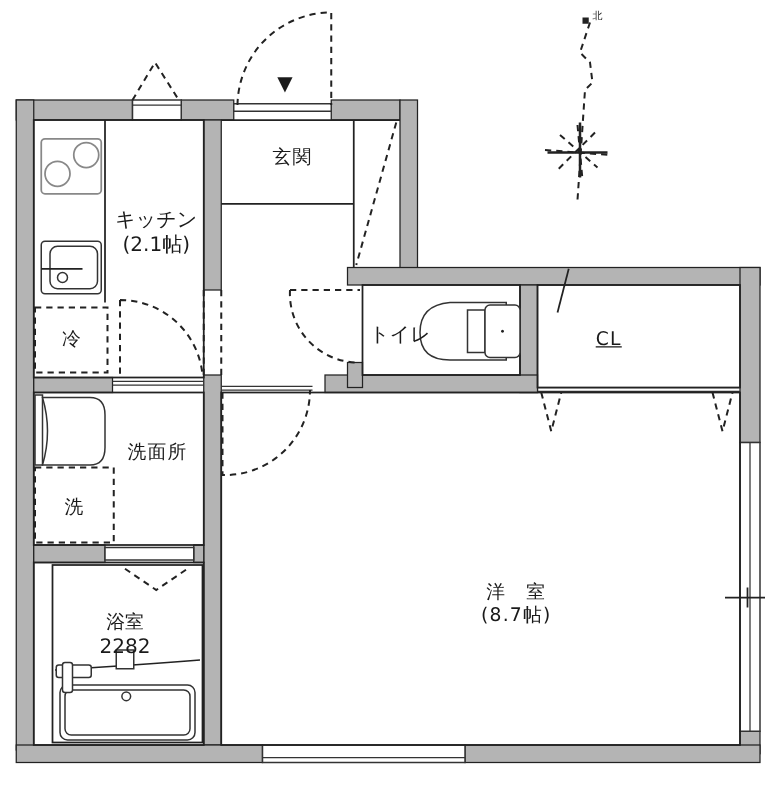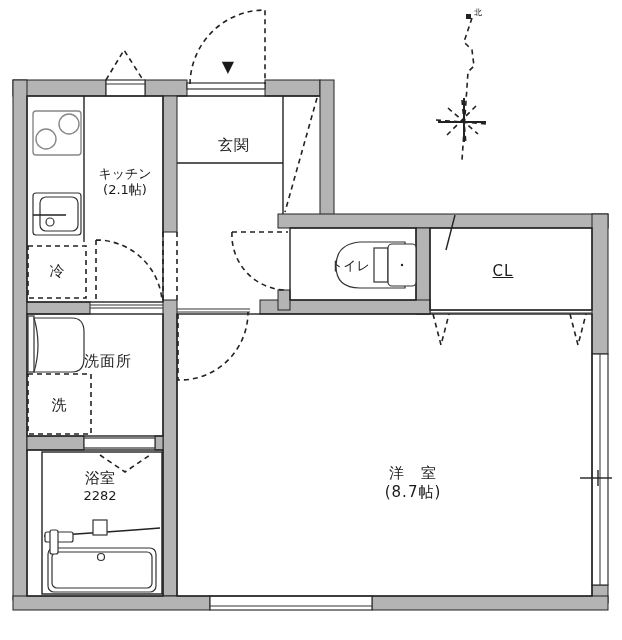--- a/index.html
+++ b/index.html
@@ -7,21 +7,21 @@
            font-family: "DejaVu Sans", "Liberation Sans", sans-serif; }
     #plan { position: absolute; left: 0; top: 0; width: 622px; height: 640px; }
     .wall { fill: #b4b4b4; stroke: #222; stroke-width: 1; }
     .line { fill: none; stroke: #222; stroke-width: 1.4; }
     .thin { fill: none; stroke: #333; stroke-width: 1; }
     .dash { fill: none; stroke: #222; stroke-width: 1.6; stroke-dasharray: 5 4; }
     .fixture { fill: #fff; stroke: #333; stroke-width: 1.2; }
     .fixture-grey { fill: #fff; stroke: #888; stroke-width: 1.4; }
     .room-label { position: absolute; color: #1a1a1a; font-size: 15px; white-space: nowrap;
                   transform: translateX(-50%); text-align: center; line-height: 1.25; }
-    .small { font-size: 13px; }
+    .small { font-size: 16px; }
     .label-lg { font-size: 15px; letter-spacing: 1px; }
   </style>
 </head>
 <body>
 
 <svg id="plan" viewBox="0 0 622 640" xmlns="http://www.w3.org/2000/svg">
 
   <g>
 
     <rect class="wall" x="13" y="80" width="93" height="16"></rect>
@@ -155,35 +155,35 @@
     <path class="dash" d="M 10 -102 L 2 -78 L 10 -70 L 12 -54 L 6 -48 L 0 40" stroke-dasharray="4 3" stroke-width="1.2"></path>
     <path d="M -26 0 L 26 4 M 0 -20 L 4 24 M -14 -12 L 16 14 M 14 -14 L -16 16" class="dash" stroke-dasharray="3 2" stroke-width="1.6"></path>
     <path d="M -24 2 L 24 2 M 2 -22 L 2 22" stroke="#222" stroke-width="2"></path>
   </g>
   <rect x="466" y="14" width="5" height="5" fill="#222"></rect>
 </svg>
 
 <div class="room-label small" style="left:478px; top:8px; font-size:8px;">北</div>
 <div class="room-label" style="left:228px; top:57px; font-size:16px;">▼</div>
 
-<div class="room-label label-lg" style="left:234px; top:136px;">玄関</div>
+<div class="room-label label-lg" style="left:234px; top:116px;">玄関</div>
 
 <div class="room-label small" style="left:125px; top:166px;">
   <div>キッチン</div>
   <div>(2.1帖)</div>
 </div>
 
-<div class="room-label small" style="left:320px; top:258px;margin-left:30px;">トイレ</div>
-<div class="room-label label-lg" style="left:503px; top:262px;text-decoration:underline;">CL</div>
+<div class="room-label small" style="left:320px; top:258px;">トイレ</div>
+<div class="room-label label-lg" style="left:487px; top:262px;text-decoration:underline;">CL</div>
 
 <div class="room-label" style="left:57px; top:262px;">冷</div>
-<div class="room-label label-lg" style="left:108px; top:352px;">洗面所</div>
+<div class="room-label label-lg" style="left:126px; top:352px;">洗面所</div>
 <div class="room-label" style="left:59px; top:396px;">洗</div>
 
-<div class="room-label" style="left:100px; top:469px;">
+<div class="room-label" style="left:100px; top:488px;">
   <div>浴室</div>
   <div class="small">2282</div>
 </div>
 
 <div class="room-label label-lg" style="left:413px; top:464px;">
   <div>洋　室</div>
   <div>(8.7帖)</div>
 </div>
 
 </body></html>

